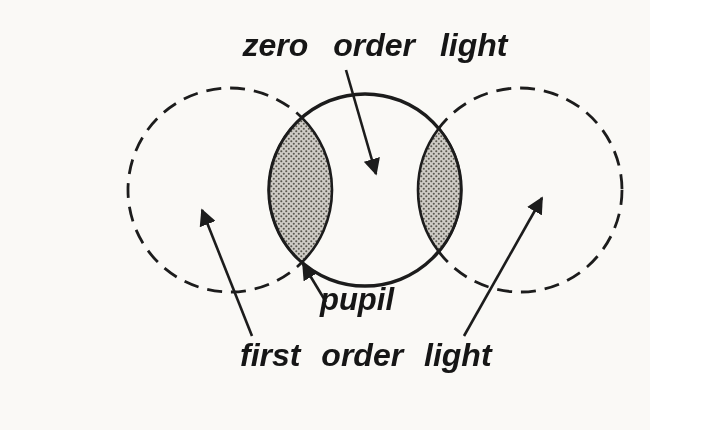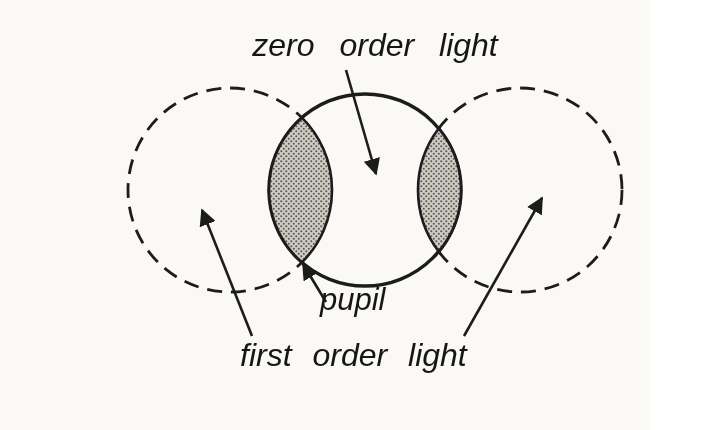--- a/index.html
+++ b/index.html
@@ -6,20 +6,21 @@
     margin: 0;
     padding: 0;
     background: #ffffff;
     font-family: "Liberation Sans", sans-serif;
   }
   .stage {
     position: relative;
     width: 650px;
     height: 430px;
     overflow: hidden;
+    font-weight: bold;
   }
   svg text {
     fill: #161616;
     font-family: "Liberation Sans", sans-serif;
     font-style: italic;
   }
 </style>
 </head>
 <body>
 

